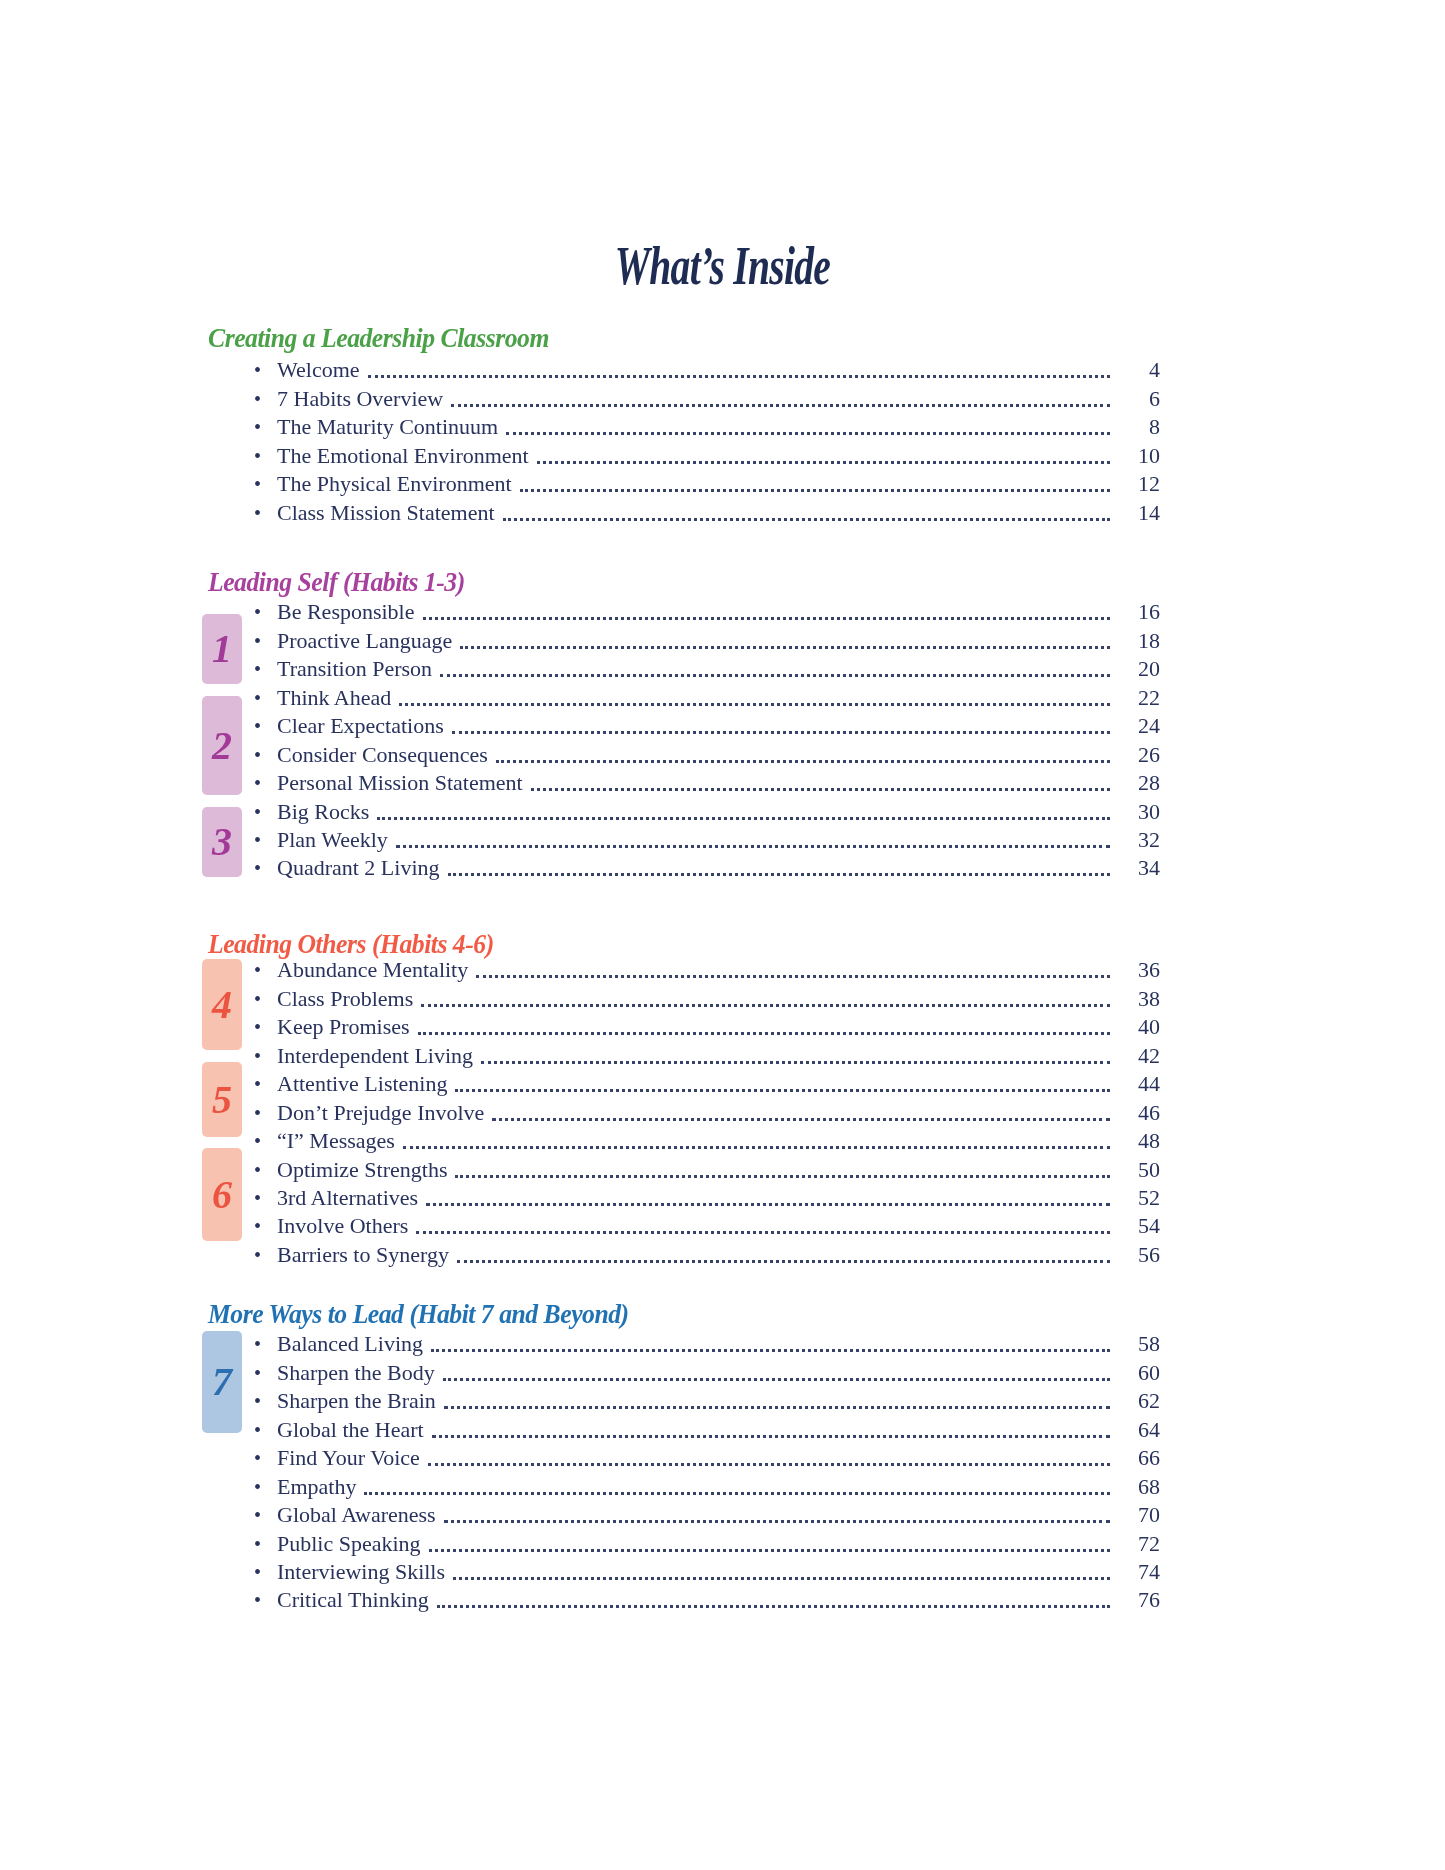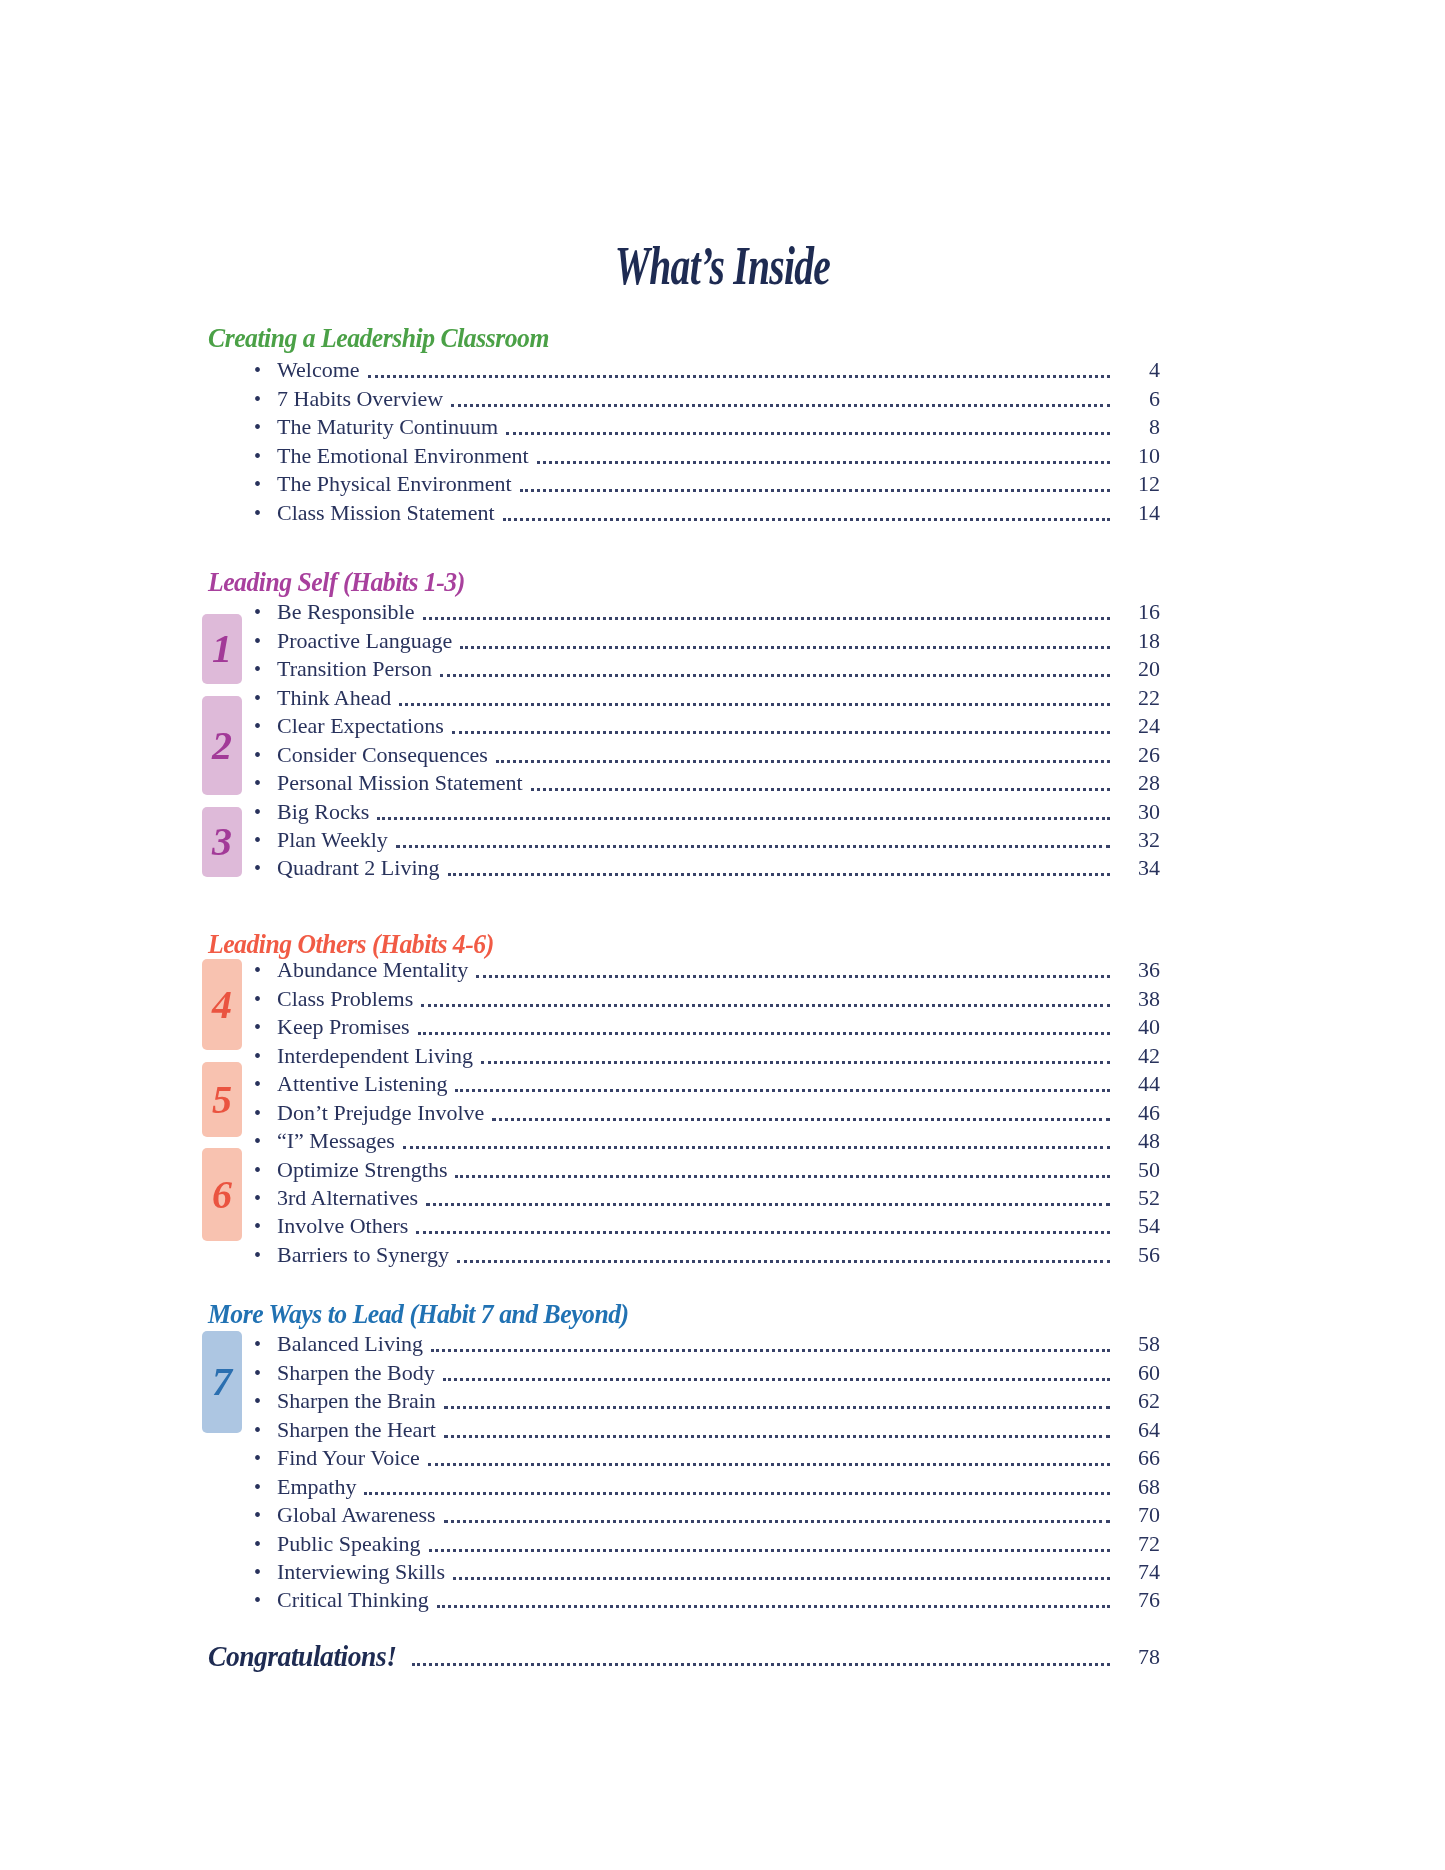--- a/index.html
+++ b/index.html
@@ -125,25 +125,20 @@
   }
   .congrats-row .dots{margin:0 6px 6px 6px;}
   .congrats-row .pagenum{line-height:30px;}
 </style>
 </head>
 <body>
 
 <div class="page" id="page">
   <h1 class="title" style="color: rgb(30, 43, 82);">What’s Inside</h1>
 
-  <div class="congrats-row">
-    <span class="congrats-label" style="color: rgb(30, 43, 82);">Congratulations!</span>
-    <span class="dots"></span>
-    <span class="pagenum">78</span>
-  </div>
 <section class="toc-section" style="top: 324px;">
     <h2 class="section-title" style="color: rgb(75, 161, 71);">Creating a Leadership Classroom</h2>
     <div class="rows" style="top: 32px;">
         <div class="toc-row" style="height: 28.45px;">
     <span class="bullet">•</span>
     <span class="label">Welcome</span>
     <span class="dots"></span>
     <span class="pagenum">4</span>
   </div>
         <div class="toc-row" style="height: 28.45px;">
@@ -348,21 +343,21 @@
     <span class="pagenum">60</span>
   </div>
         <div class="toc-row" style="height: 28.45px;">
     <span class="bullet">•</span>
     <span class="label">Sharpen the Brain</span>
     <span class="dots"></span>
     <span class="pagenum">62</span>
   </div>
         <div class="toc-row" style="height: 28.45px;">
     <span class="bullet">•</span>
-    <span class="label">Sharpen the Heart</span>
+    <span class="label">Global the Heart</span>
     <span class="dots"></span>
     <span class="pagenum">64</span>
   </div>
         <div class="toc-row" style="height: 28.45px;">
     <span class="bullet">•</span>
     <span class="label">Find Your Voice</span>
     <span class="dots"></span>
     <span class="pagenum">66</span>
   </div>
         <div class="toc-row" style="height: 28.45px;">

